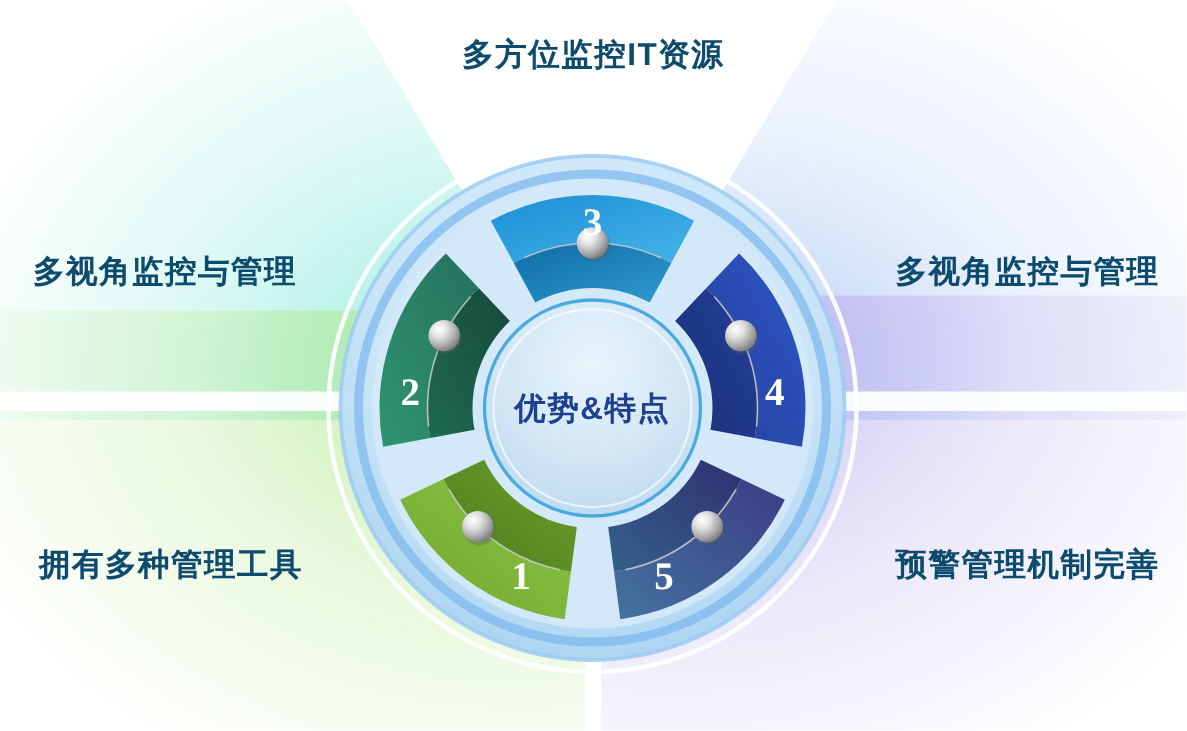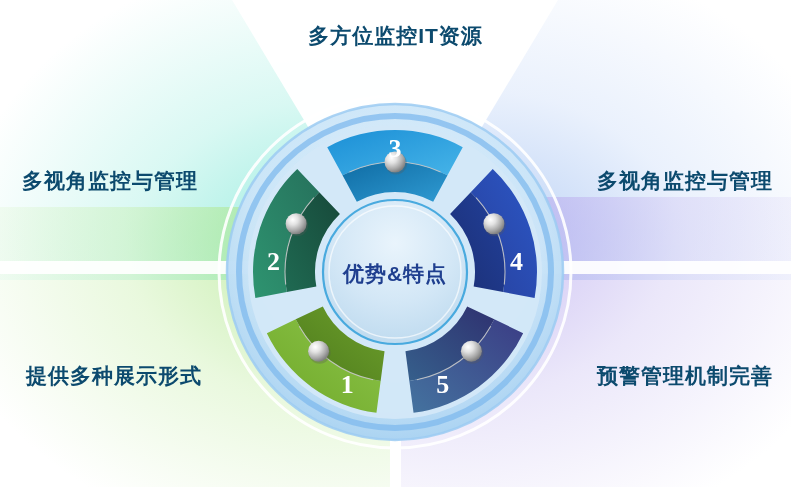--- a/index.html
+++ b/index.html
@@ -195,16 +195,16 @@
         <path d="M274.739126553389,233.16659161138136 A110,110 0 0 1 200.9304727858917,286.79171750829124" fill="none" stroke="#c9c9c9" stroke-width="1.1" opacity="0.85"></path>
         <circle cx="256.41242075048973" cy="259.6273780372516" r="11" fill="#5a5a5a" opacity="0.30"></circle>
         <circle cx="255.41242075048973" cy="258.1273780372516" r="10.5" fill="url(#sphereGrad)"></circle>
         <text class="num" x="226.6691976756914" y="291.3015921211977">5</text>
       </g>
   </svg>
 
   <div class="label" id="label-top">多方位监控IT资源</div>
   <div class="label" id="label-left">多视角监控与管理</div>
   <div class="label" id="label-right">多视角监控与管理</div>
-  <div class="label" id="label-bottomleft">提供多种展示形式</div>
+  <div class="label" id="label-bottomleft">拥有多种管理工具</div>
   <div class="label" id="label-bottomright">预警管理机制完善</div>
 
 </div>
 
 </body></html>

